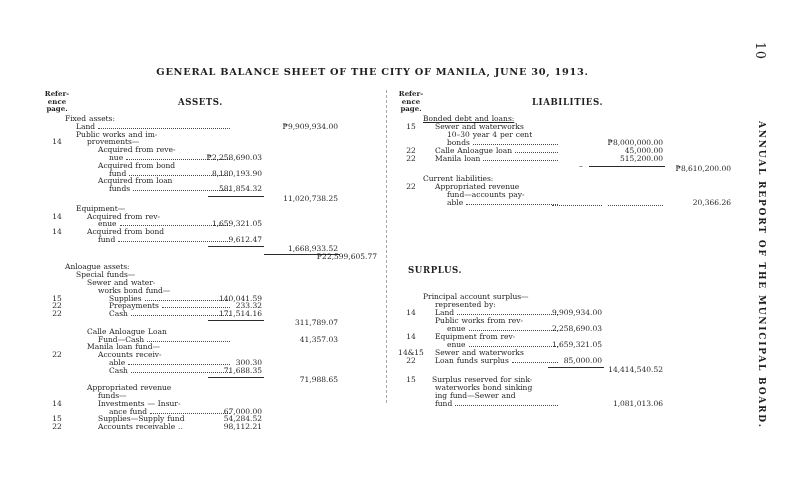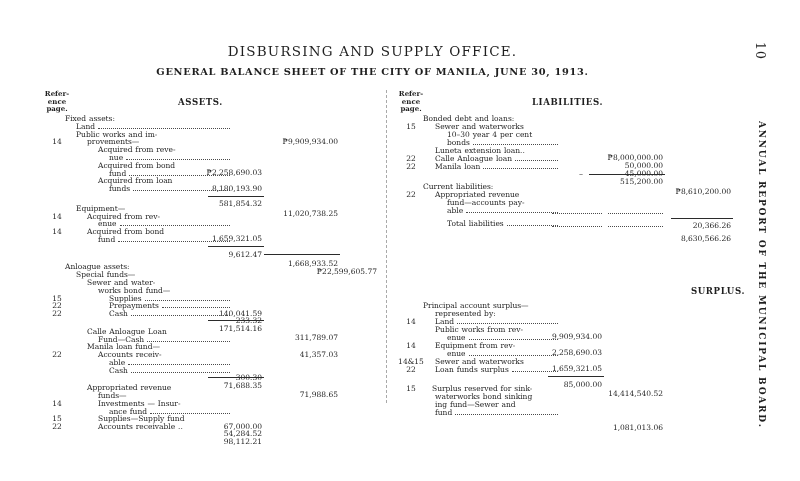--- a/index.html
+++ b/index.html
@@ -23,47 +23,46 @@
   .sec-title{position:absolute;top:7px;left:0;right:0;text-align:center;
              font-weight:bold;font-size:8.6px;letter-spacing:0.6px;}
 
   .lines{position:absolute;top:25px;left:0;right:0;}
   .line{position:relative;height:var(--lh);font-size:7.5px;line-height:7.5px;}
   .rf{position:absolute;top:0;left:var(--refl);width:38px;text-align:center;white-space:nowrap;}
   .txt{position:absolute;top:0;right:var(--tright);display:flex;align-items:baseline;}
   .lbl{white-space:nowrap;word-spacing:0.5px;text-align:center;}
   .lead{flex:1 0 6px;align-self:flex-end;height:4px;margin:0 2px 1.5px 3px;
         border-bottom:1px dotted #4a4a4a;}
-  .a{position:absolute;top:0;white-space:nowrap;margin-top:15px;}
+  .a{position:absolute;top:0;white-space:nowrap;}
   .a1{right:var(--o1);} .a2{right:var(--o2);} .a3{right:var(--o3);}
   .rl{position:absolute;border-top:1px solid #2b2b2b;}
   .r1{right:calc(var(--o1) - 2px);width:56px;top:1px;}
   .r2{right:calc(var(--o2) - 2px);width:76px;top:1px;}
   .r3{right:calc(var(--o3) - 2px);width:62px;top:-2.5px;}
   .predash{position:absolute;right:calc(var(--o2) + 80px);top:-3px;font-size:8px;}
   .df{position:absolute;top:1px;height:5px;border-bottom:1px dotted #4a4a4a;}
   .d1{right:var(--o1);width:50px;} .d2{right:var(--o2);width:55px;}
-  .center-head{display:block;width:100%;text-align:right;font-weight:bold;
+  .center-head{display:block;width:100%;text-align:left;font-weight:bold;
         font-size:8.6px;letter-spacing:0.6px;padding-left:18px;box-sizing:border-box;}
 
   .divider{position:absolute;left:386px;top:90px;height:313px;width:0;
            border-left:1px dashed #a9a9a9;}
 
   .pagenum{position:absolute;left:753px;top:42px;writing-mode:vertical-rl;
            font-size:12.5px;letter-spacing:1px;}
   .running-title{position:absolute;left:757px;top:105px;height:340px;writing-mode:vertical-rl;
            text-align:center;font-size:9px;font-weight:bold;letter-spacing:1.8px;
            white-space:nowrap;}
 </style>
 </head>
 <body>
 
 <div class="page">
 
-  <div class="doc-title">DISBURSING AND SUPPLY OFFICE.</div>
   <div class="doc-subtitle">GENERAL BALANCE SHEET OF THE CITY OF MANILA, JUNE 30, 1913.</div>
 
   <div class="half half-left">
     <div class="ref-head">Refer-
 ence
 page.</div>
     <div class="sec-title">ASSETS.</div>
     <div class="lines">
         <div class="line">
           <span class="txt" style="left: calc(var(--tbase) + 0 * var(--step));">
@@ -298,47 +297,41 @@
 
   <div class="divider"></div>
 
   <div class="half half-right">
     <div class="ref-head">Refer-
 ence
 page.</div>
     <div class="sec-title">LIABILITIES.</div>
     <div class="lines">
         <div class="line">
-          <span class="txt" style="left: calc(var(--tbase) + 0 * var(--step));">
+          <span class="txt" style="left: calc(var(--tbase) + 0 * var(--step)); text-decoration: underline;">
             <span class="lbl">Bonded debt and loans:</span>
           </span>
         </div>
         <div class="line">
           <span class="rf">15</span>
           <span class="txt" style="left: calc(var(--tbase) + 1 * var(--step));">
             <span class="lbl">Sewer and waterworks</span>
           </span>
         </div>
         <div class="line">
           <span class="txt" style="left: calc(var(--tbase) + 2 * var(--step));">
             <span class="lbl">10–30 year 4 per cent</span>
           </span>
         </div>
         <div class="line">
           <span class="txt" style="left: calc(var(--tbase) + 2 * var(--step));">
             <span class="lbl">bonds</span>
             <span class="lead"></span>
           </span>
           <span class="a a2">₱8,000,000.00</span>
-        </div>
-        <div class="line">
-          <span class="txt" style="left: calc(var(--tbase) + 1 * var(--step));">
-            <span class="lbl">Luneta extension loan..</span>
-          </span>
-          <span class="a a2">50,000.00</span>
         </div>
         <div class="line">
           <span class="rf">22</span>
           <span class="txt" style="left: calc(var(--tbase) + 1 * var(--step));">
             <span class="lbl">Calle Anloague loan</span>
             <span class="lead"></span>
           </span>
           <span class="a a2">45,000.00</span>
         </div>
         <div class="line">
@@ -372,34 +365,24 @@
         </div>
         <div class="line">
           <span class="txt" style="left: calc(var(--tbase) + 2 * var(--step));">
             <span class="lbl">able</span>
             <span class="lead"></span>
           </span>
           <span class="df d1"></span>
           <span class="df d2"></span>
           <span class="a a3">20,366.26</span>
         </div>
-        <div class="line" style="margin-top: 5px;">
-          <span class="txt" style="left: calc(var(--tbase) + 2 * var(--step));">
-            <span class="lbl">Total liabilities</span>
-            <span class="lead"></span>
-          </span>
-          <span class="df d1"></span>
-          <span class="df d2"></span>
-          <span class="rl r3"></span>
-          <span class="a a3">8,630,566.26</span>
-        </div>
         <div class="line" style="margin-top: 60px;">
           <span class="center-head">SURPLUS.</span>
         </div>
-        <div class="line" style="margin-top: 6px;">
+        <div class="line" style="margin-top: 18px;">
           <span class="txt" style="left: calc(var(--tbase) + 0 * var(--step));">
             <span class="lbl">Principal account surplus—</span>
           </span>
         </div>
         <div class="line">
           <span class="txt" style="left: calc(var(--tbase) + 1 * var(--step));">
             <span class="lbl">represented by:</span>
           </span>
         </div>
         <div class="line">

